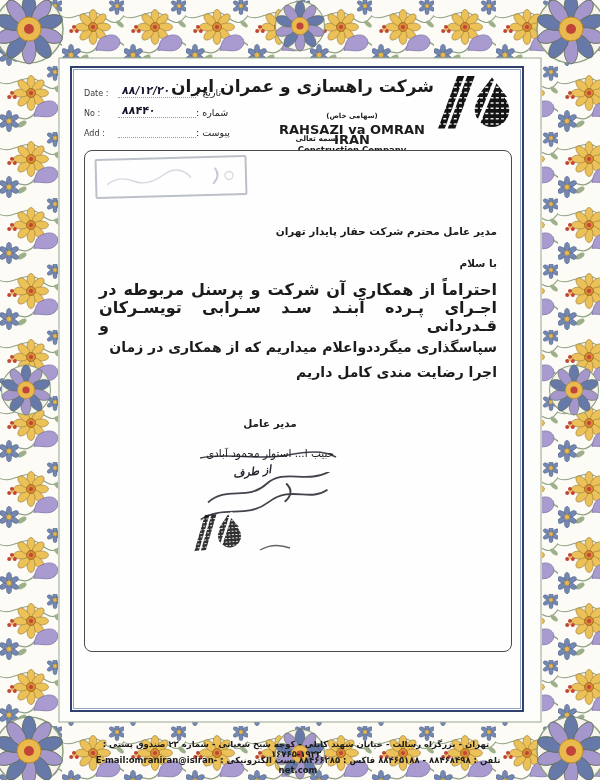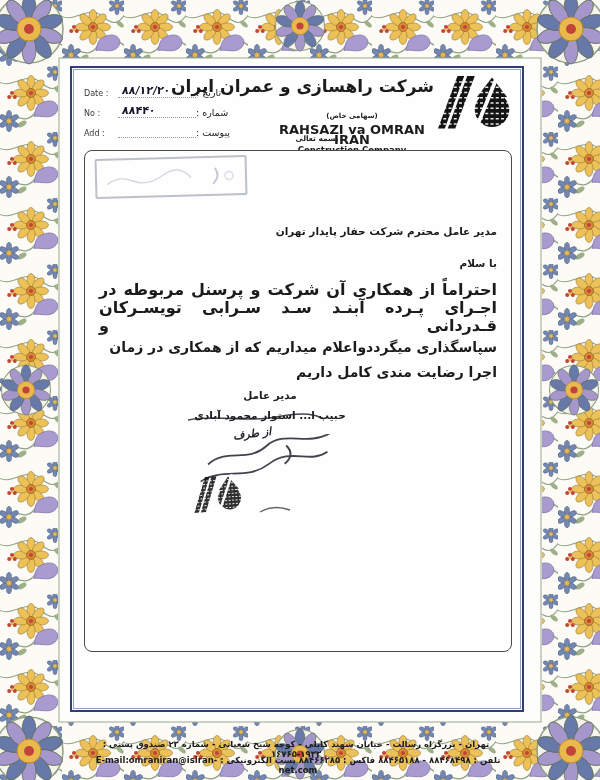--- a/index.html
+++ b/index.html
@@ -55,22 +55,22 @@
                direction:rtl; text-align:right; font-size:10.5px; font-weight:bold; }
   .salutation { position:absolute; top:106px; right:14px; left:14px;
                 direction:rtl; text-align:right; font-size:10.5px; font-weight:bold; }
   .para { position:absolute; top:130px; right:14px; left:14px; direction:rtl; }
   .para .l1 { font-size:16px; font-weight:bold; line-height:18px;
               text-align:justify; text-align-last:justify; }
   .para .l2 { font-size:14px; font-weight:bold; line-height:25px; text-align:right; }
 
   
   .sig { position:absolute; top:238px; left:80px; width:210px; text-align:center; direction:rtl; }
-  .sig-title { font-size:10.5px; font-weight:bold; }
-  .sig-name  { font-size:10.5px; font-weight:bold; margin-top:8px; position:relative; display:inline-block; }
+  .sig-title { font-size:10.5px; font-weight:bold;margin-top:28px; }
+  .sig-name  { font-size:10.5px; font-weight:normal; margin-top:18px; position:relative; display:inline-block; }
   .sig-name svg { position:absolute; left:-8px; top:2px; }
   .sig-behalf { font-size:11px; font-weight:bold; font-style:italic;
                 transform:rotate(-7deg) translateX(-18px); margin-top:2px; color:#23232e; }
   .sig-art { margin-top:-4px; }
 
   
   .footer1 { position:absolute; top:588px; left:4px; right:8px; text-align:center;
              direction:rtl; font-size:8.5px; font-weight:bold; }
   .footer2 { position:absolute; top:604px; left:8px; right:8px; text-align:center;
              direction:rtl; font-size:8.5px; font-weight:bold; }

